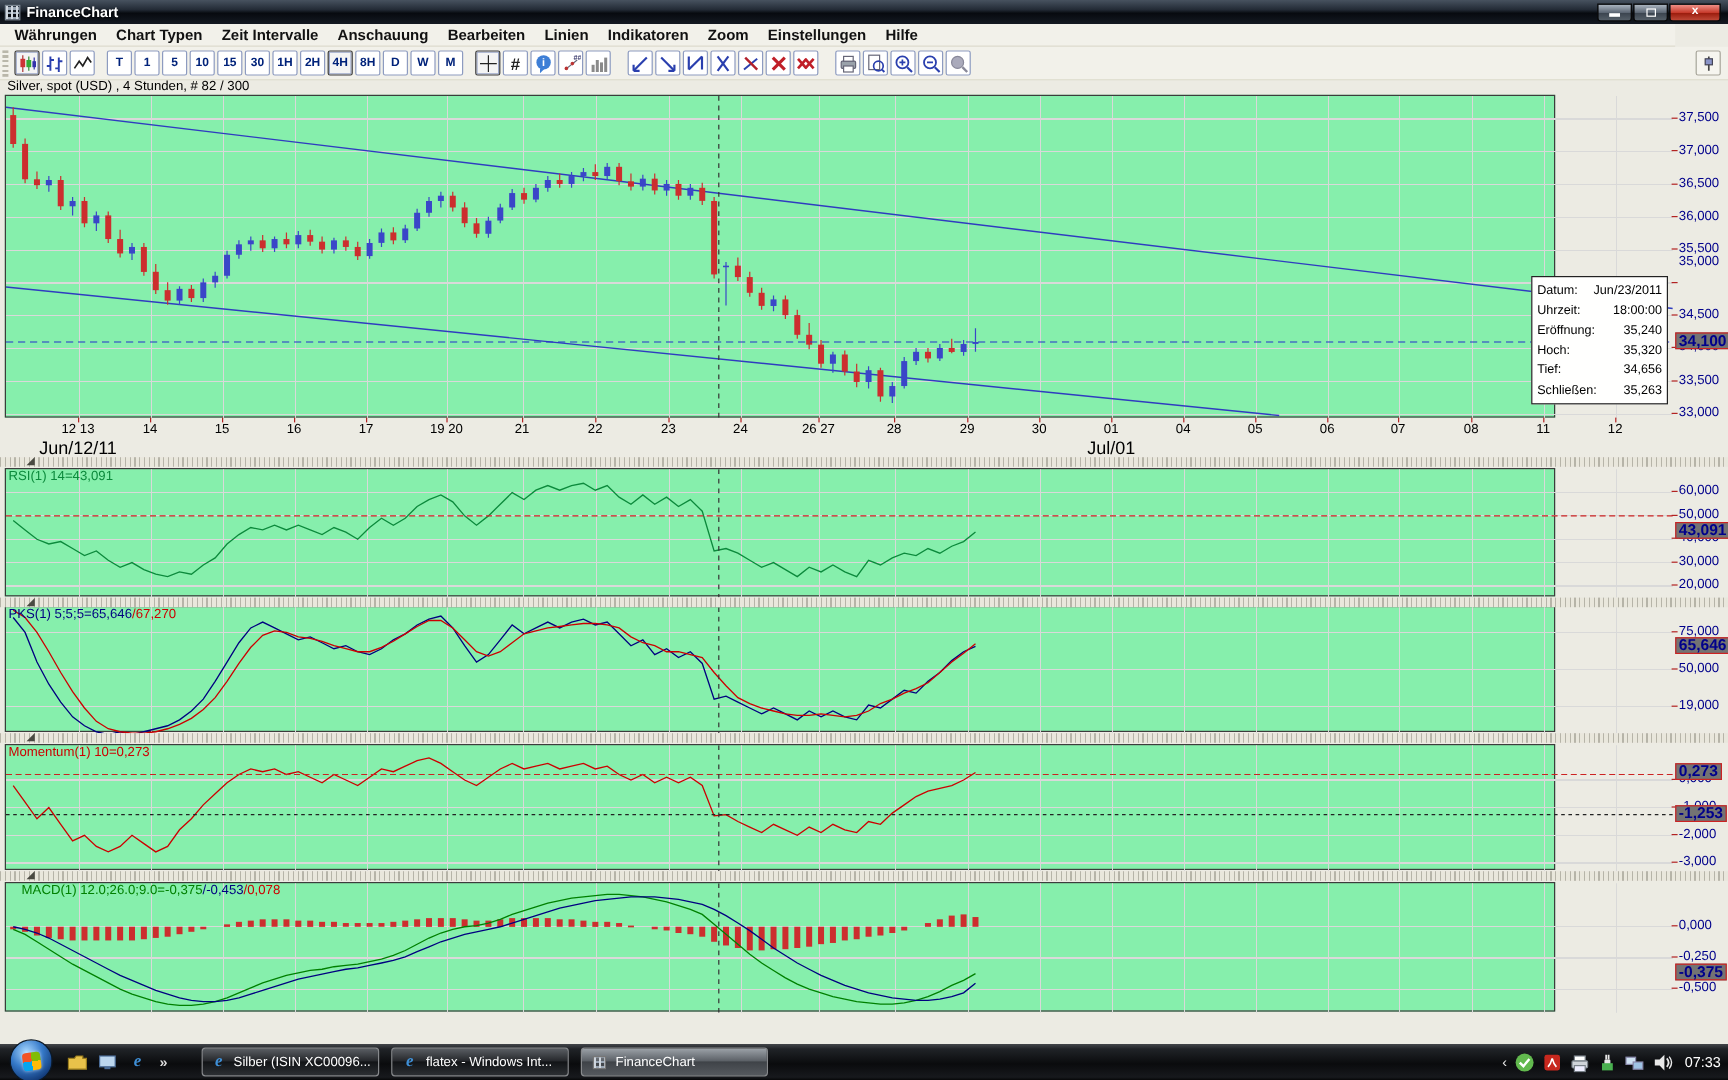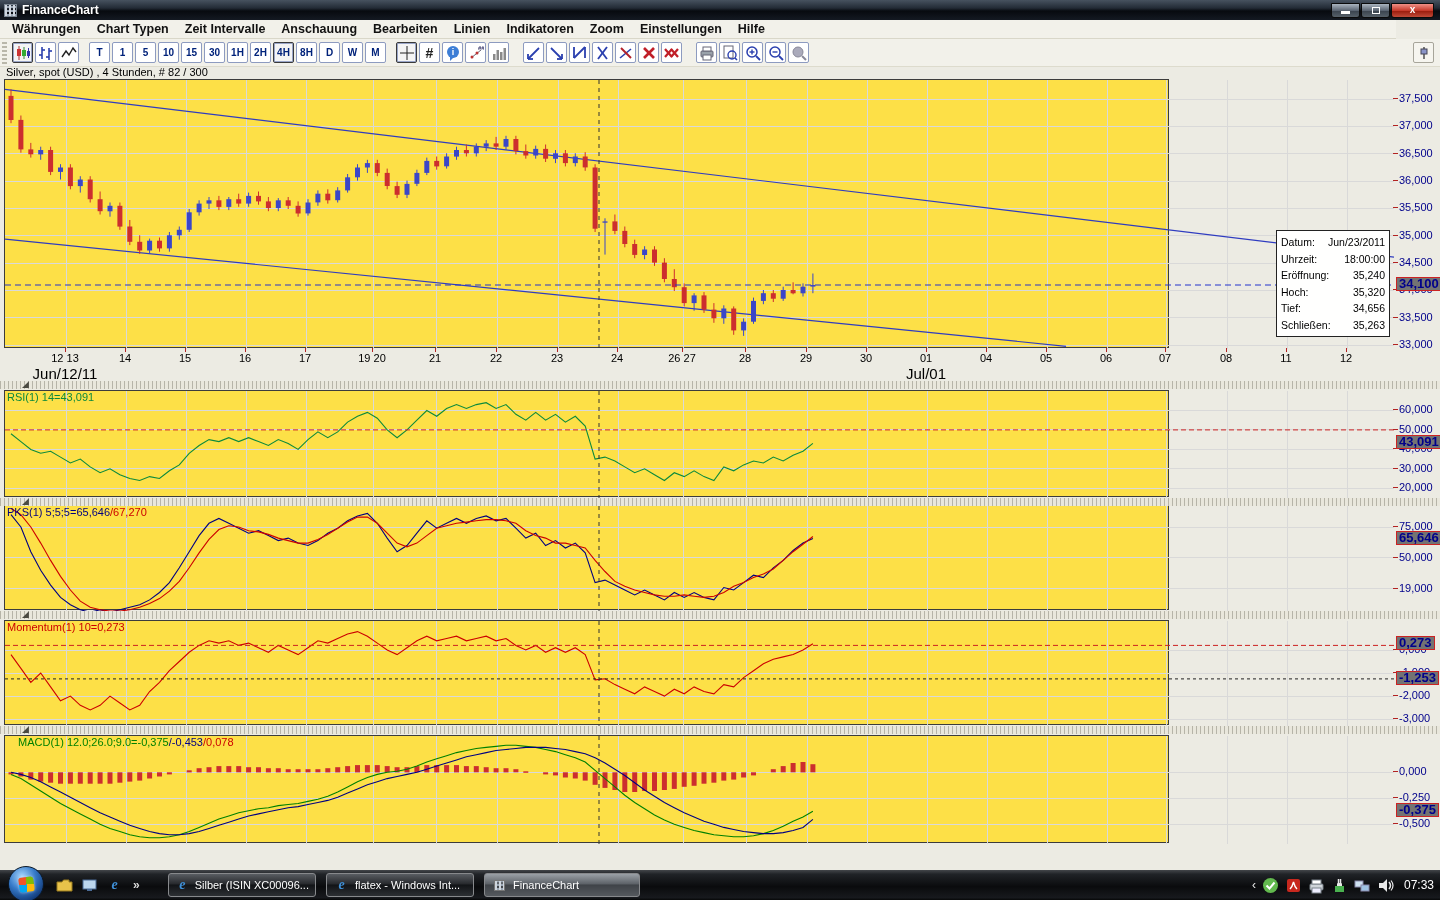--- a/index.html
+++ b/index.html
@@ -35,21 +35,21 @@
   .tsep { width:6px; height:22px; }
   .tbtn { width:21px; height:21px; background:#fff; border:1px solid #8d9bc0; border-radius:2px;
     display:flex; align-items:center; justify-content:center; position:relative; color:#00227a;
     font-size:10px; font-weight:bold; }
   .tbtn.sel { border:1px solid #3a3a3a; box-shadow:inset 0 0 0 1px #9aa6c8; background:#f4f4f4; }
   .tbtn.gray { border-color:#a7a59a; color:#555; background:#f6f5ef; }
   .pinbtn { position:absolute; right:6px; top:3px; }
 
   
   .chart-header { position:absolute; left:6px; top:66px; font-size:11px; color:#000; }
-  .plot { position:absolute; left:4px; width:1165px; background:#fde047; border:1px solid #3c3c3c; }
+  .plot { position:absolute; left:4px; width:1292px; background:#86efac; border:1px solid #3c3c3c; }
   .plot svg { position:absolute; left:0; top:0; }
   .panel-label { position:absolute; left:2px; top:0; font-size:11px; white-space:nowrap; z-index:3; }
   .gutter-label { position:absolute; left:1399px; font-size:11px; color:#00008b; white-space:nowrap; z-index:2; }
   .gutter-tick { position:absolute; left:1393px; width:5px; height:1px; background:#b22222; z-index:2; }
   .axbox { position:absolute; left:1396px; font-size:13px; color:#00008b; background:#737373;
     border:1px solid #cc2222; padding:0 2px; line-height:12px; z-index:4; white-space:nowrap;font-weight:bold; }
   .splitter { position:absolute; left:0; width:1440px; height:8px; background-color:#e9e7dc;
     background-image:repeating-linear-gradient(90deg, rgba(120,118,105,.45) 0 1px, transparent 1px 4px); }
   .splitter .knob { position:absolute; left:22px; top:-2px; font-size:9px; color:#4a4a42; }
   .xaxis { position:absolute; left:4px; top:348px; width:1436px; height:32px; }
@@ -551,21 +551,21 @@
       <div class="gutter-label" style="top:92px">37,500</div>
       <div class="gutter-tick" style="top:125px"></div>
       <div class="gutter-label" style="top:119px">37,000</div>
       <div class="gutter-tick" style="top:153px"></div>
       <div class="gutter-label" style="top:147px">36,500</div>
       <div class="gutter-tick" style="top:180px"></div>
       <div class="gutter-label" style="top:174px">36,000</div>
       <div class="gutter-tick" style="top:207px"></div>
       <div class="gutter-label" style="top:201px">35,500</div>
       <div class="gutter-tick" style="top:235px"></div>
-      <div class="gutter-label" style="top:229px">35,000</div>
+      <div class="gutter-label" style="top:212px">35,000</div>
       <div class="gutter-tick" style="top:262px"></div>
       <div class="gutter-label" style="top:256px">34,500</div>
       <div class="gutter-tick" style="top:289px"></div>
       <div class="gutter-label" style="top:283px">34,000</div>
       <div class="gutter-tick" style="top:317px"></div>
       <div class="gutter-label" style="top:311px">33,500</div>
       <div class="gutter-tick" style="top:344px"></div>
       <div class="gutter-label" style="top:338px">33,000</div>
       <div class="axbox" style="top:277px">34,100</div>
       <div class="plot" style="top: 390px; height: 107px;">

